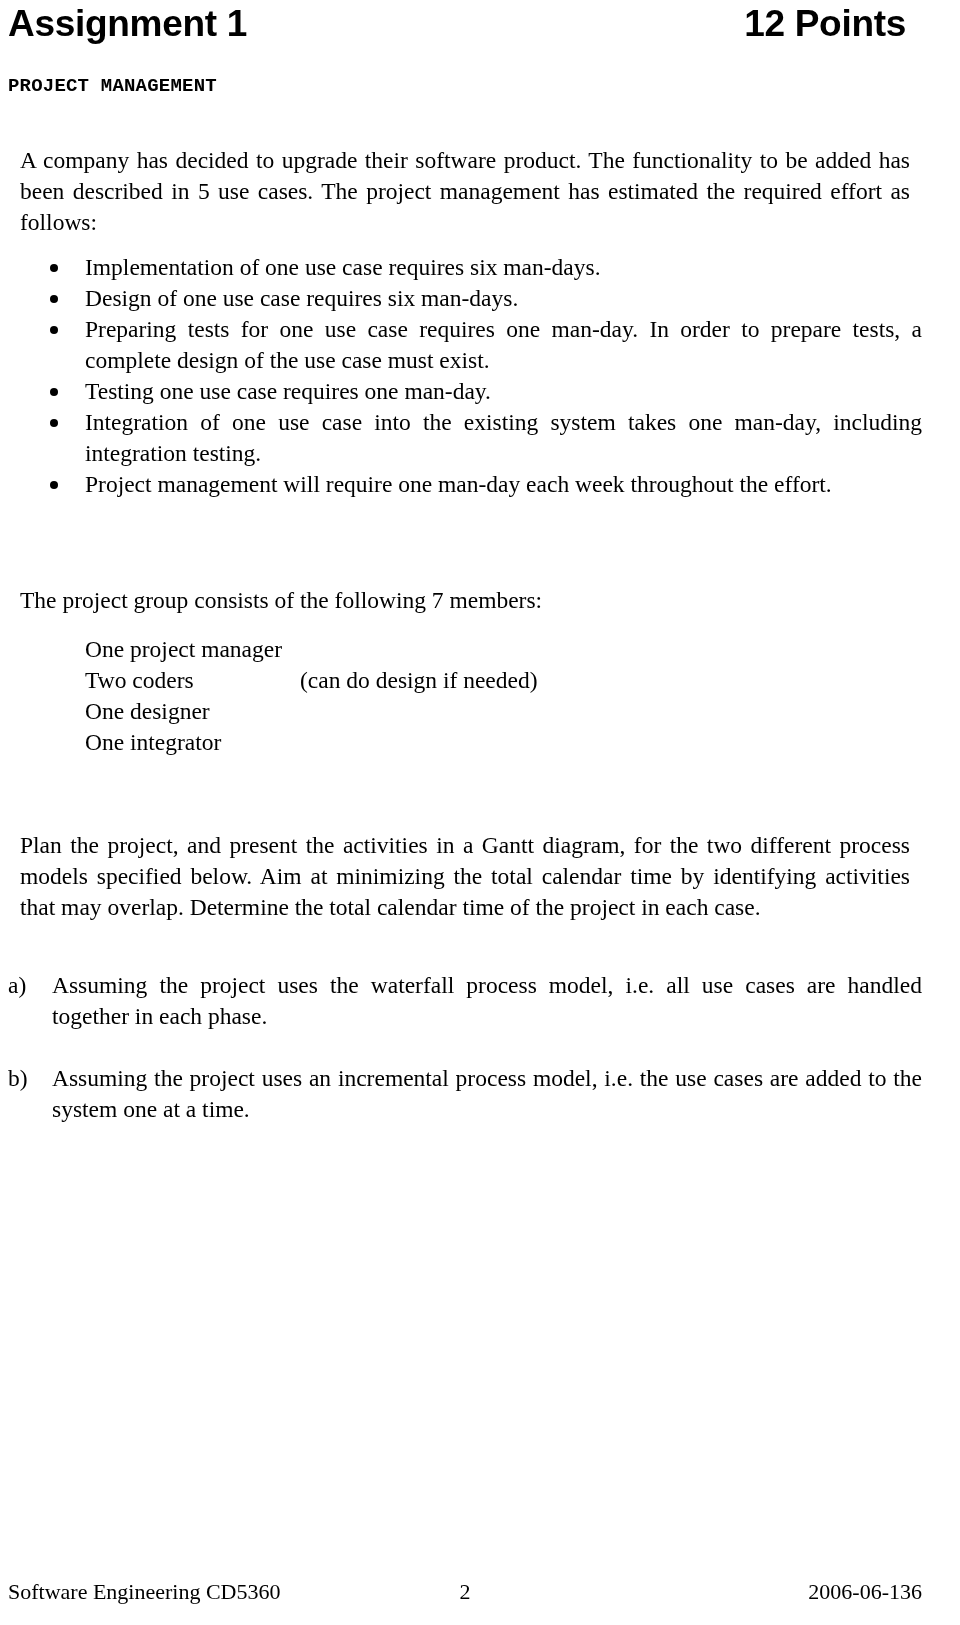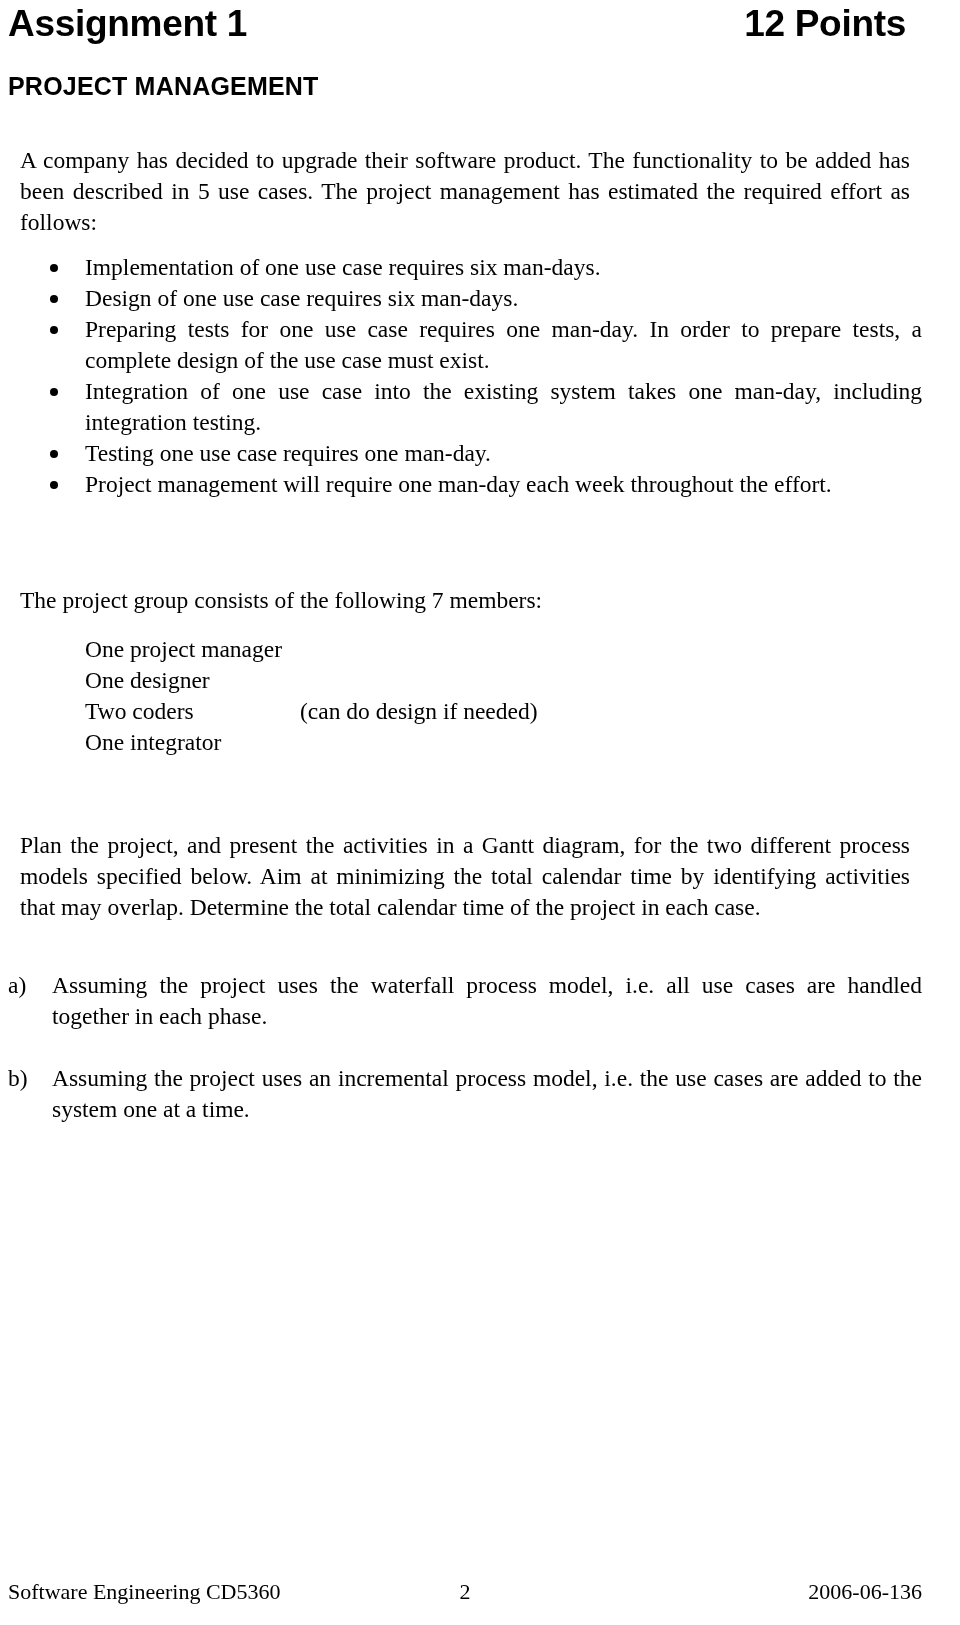--- a/index.html
+++ b/index.html
@@ -43,23 +43,23 @@
     white-space: nowrap;
   }
   .doc-points {
     padding-right: 4px;
   }
 
   .section-heading {
     position: absolute;
     left: 8px;
     top: 71px;
-    font-family: Liberation Sans, sans-serif;
+    font-family: Liberation Mono, monospace;
     font-weight: bold;
-    font-size: 25px;
+    font-size: 19px;
     line-height: 30px;
     letter-spacing: 0.2px;
     white-space: nowrap;
   }
 
   
   .body-col {
     position: absolute;
     left: 8px;
     width: 914px;
@@ -201,49 +201,49 @@
     <li>
       <span class="dot"></span>
       <span class="txt">Design of one use case requires six man-days.</span>
     </li>
     <li>
       <span class="dot"></span>
       <span class="txt">Preparing tests for one use case requires one man-day. In order to prepare tests, a complete design of the use case must exist.</span>
     </li>
     <li>
       <span class="dot"></span>
+      <span class="txt">Testing one use case requires one man-day.</span>
+    </li>
+    <li>
+      <span class="dot"></span>
       <span class="txt">Integration of one use case into the existing system takes one man-day, including integration testing.</span>
-    </li>
-    <li>
-      <span class="dot"></span>
-      <span class="txt">Testing one use case requires one man-day.</span>
     </li>
     <li>
       <span class="dot"></span>
       <span class="txt">Project management will require one man-day each week throughout the effort.</span>
     </li>
   </ul>
 
   <div class="body-col group-intro">
     <p class="para">The project group consists of the following  7 members:</p>
   </div>
 
   <table class="members">
     <tbody>
       <tr>
         <td class="role">One project manager</td>
         <td class="note"></td>
       </tr>
       <tr>
+        <td class="role">Two coders</td>
+        <td class="note">(can do design if needed)</td>
+      </tr>
+      <tr>
         <td class="role">One designer</td>
         <td class="note"></td>
-      </tr>
-      <tr>
-        <td class="role">Two coders</td>
-        <td class="note">(can do design if needed)</td>
       </tr>
       <tr>
         <td class="role">One integrator</td>
         <td class="note"></td>
       </tr>
     </tbody>
   </table>
 
   <div class="body-col plan">
     <p class="para">Plan the project, and present the activities in a Gantt diagram, for the two different process models specified below. Aim at minimizing the total calendar time by identifying activities that may overlap.  Determine the total calendar time of the project in each case.</p>

